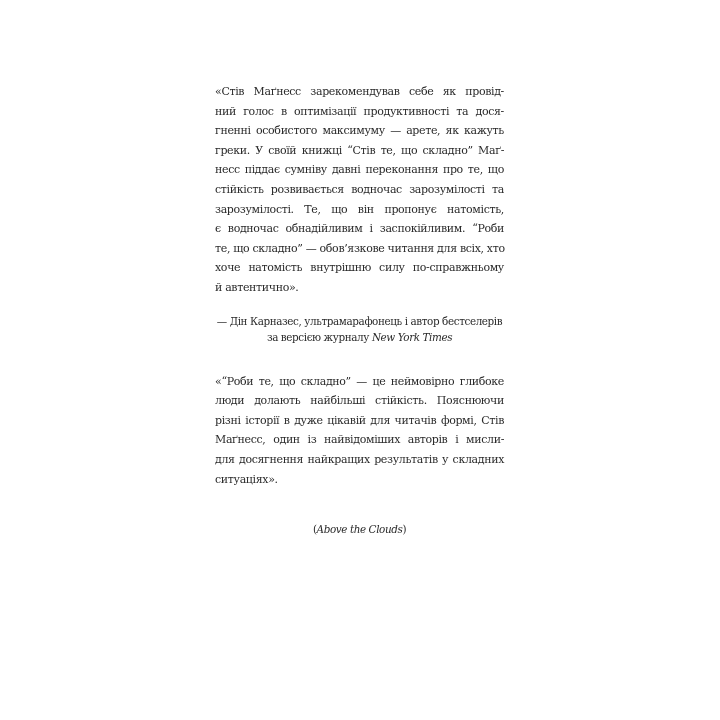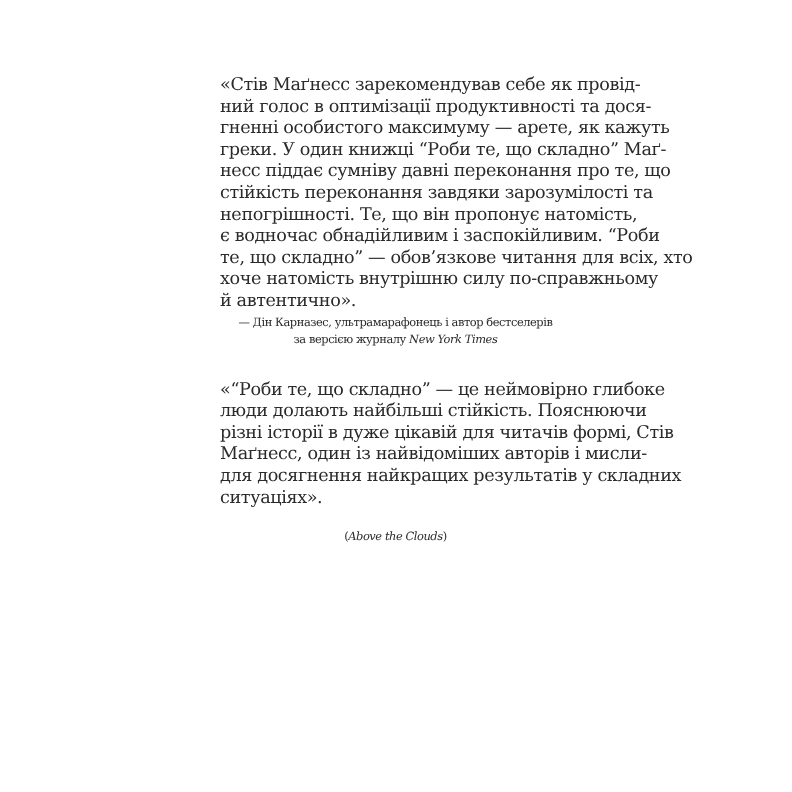--- a/index.html
+++ b/index.html
@@ -3,46 +3,46 @@
 <meta charset="utf-8">
 <style>
   html, body { margin: 0; padding: 0; background: #ffffff; }
   body { width: 720px; height: 720px; position: relative; overflow: hidden; }
   .page {
     position: absolute; left: 200px; top: 67px; width: 319px;
     font-family: "DejaVu Serif", "Liberation Serif", serif;
     color: #2a2a2a;
   }
   .quote {
-    font-size: 16px; line-height: 19.6px;
-    text-align: justify; margin: 0;
+    font-size: 11px; line-height: 19.6px;
+    text-align: justify; margin: 15px;
     letter-spacing: -0.35px;
   }
   .attr {
     font-size: 10.4px; line-height: 16.5px; text-align: center;
     margin: 2px 0 0 0; letter-spacing: -0.4px;
   }
   .attr i { }
   .block2 { margin-top: 26px; }
   .line { display: block; text-align: justify; text-align-last: justify; white-space: nowrap; }
   .line.last { text-align-last: left; }
 </style>
 </head>
 <body>
 
 <div class="page">
   <div class="block">
     <p class="quote">
       <span class="line">«Стів Маґнесс зарекомендував себе як провід-</span>
       <span class="line">ний голос в оптимізації продуктивності та дося-</span>
       <span class="line">гненні особистого максимуму — арете, як кажуть</span>
-      <span class="line">греки. У один книжці “Роби те, що складно” Маґ-</span>
+      <span class="line">греки. У своїй книжці “Стів те, що складно” Маґ-</span>
       <span class="line">несс піддає сумніву давні переконання про те, що</span>
-      <span class="line">стійкість переконання завдяки зарозумілості та</span>
-      <span class="line">непогрішності. Те, що він пропонує натомість,</span>
+      <span class="line">стійкість розвивається водночас зарозумілості та</span>
+      <span class="line">зарозумілості. Те, що він пропонує натомість,</span>
       <span class="line">є водночас обнадійливим і заспокійливим. “Роби</span>
       <span class="line">те, що складно” — обов’язкове читання для всіх, хто</span>
       <span class="line">хоче натомість внутрішню силу по-справжньому</span>
       <span class="line last">й автентично».</span>
     </p>
     <p class="attr">
       <span>— Дін Карназес, ультрамарафонець і автор бестселерів</span><br>
       <span>за версією журналу </span><i>New York Times</i>
     </p>
   </div>

